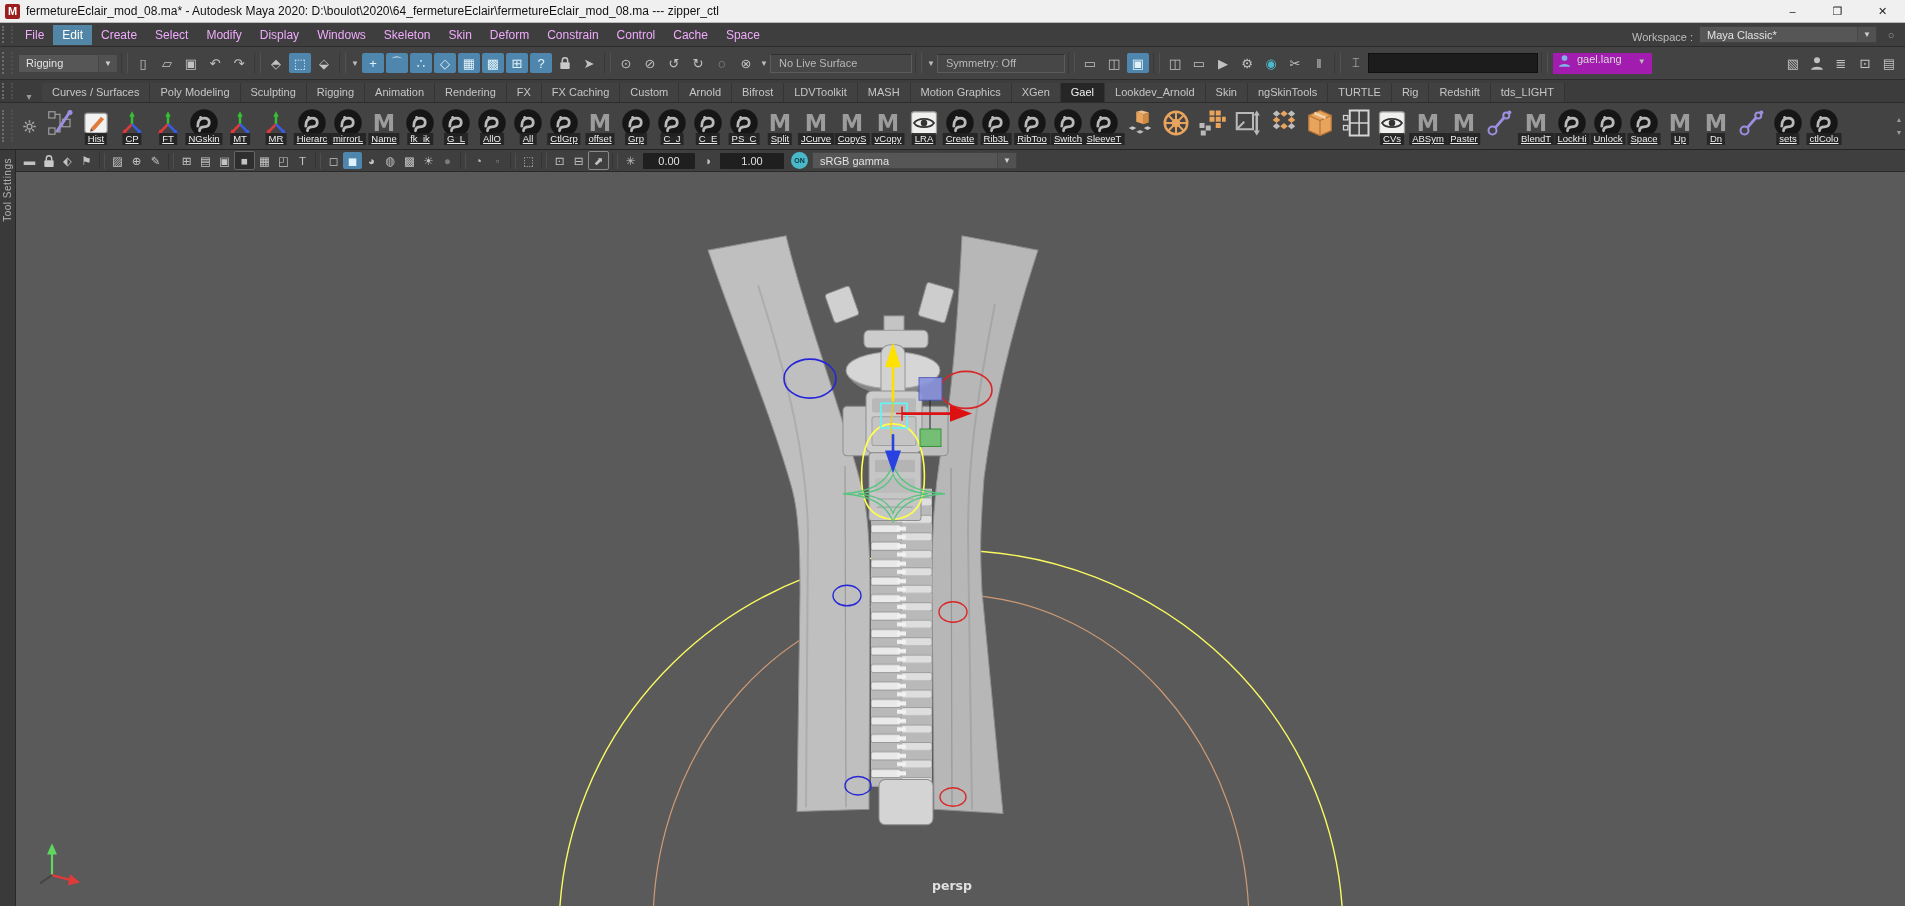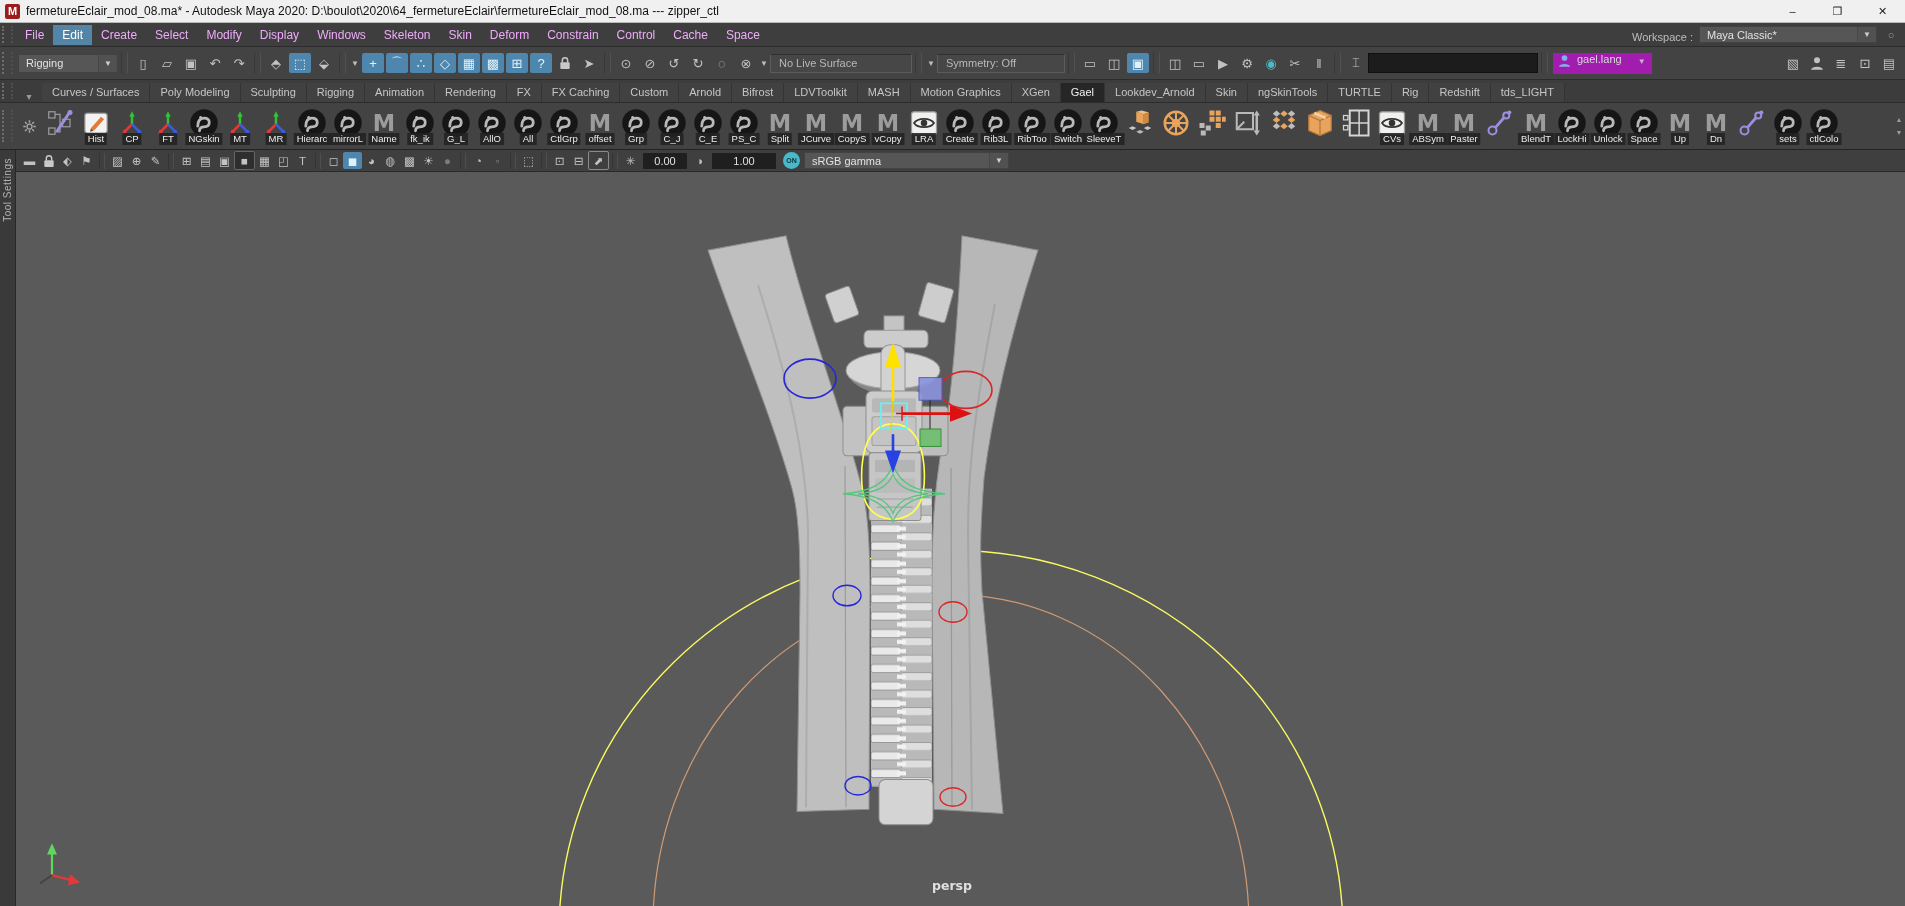--- a/index.html
+++ b/index.html
@@ -60,37 +60,37 @@
   
   .shelf{height:47px;background:#434343;display:flex;align-items:center;
          border-bottom:1px solid #232323;box-sizing:border-box;overflow:hidden;}
   .shelf-left{width:26px;display:flex;flex-direction:column;align-items:center;}
   .shelf-left svg{width:15px;height:15px;}
   .shelf-item{width:36px;height:44px;position:relative;display:flex;align-items:center;justify-content:center;flex:0 0 auto;}
   .shelf-icon{width:30px;height:30px;display:block;margin-top:-6px;}
   .shelf-icon svg{width:30px;height:30px;}
   .shelf-label{position:absolute;bottom:3px;left:50%;transform:translateX(-50%);
                background:rgba(34,34,34,.88);color:#ececec;font-size:9.5px;line-height:12px;
-               padding:0 3px;border-radius:0;white-space:nowrap;max-width:42px;overflow:hidden;}
+               padding:0 3px;border-radius:0;white-space:nowrap;max-width:42px;overflow:hidden;text-decoration:underline;}
   .shelf-scroll{margin-left:auto;display:flex;flex-direction:column;width:12px;color:#9a9a9a;font-size:7px;
                 align-items:center;gap:6px;}
   
   .main{display:flex;height:756px;}
   .toolbox-strip{width:16px;background:#3a3a3a;border-right:1px solid #282828;box-sizing:border-box;overflow:hidden;}
   .vertical-label{writing-mode:vertical-rl;transform:rotate(180deg);font-size:10px;color:#b2b2b2;
                   margin:8px 0 0 2px;letter-spacing:.5px;white-space:nowrap;}
   .panel{flex:1;display:flex;flex-direction:column;min-width:0;}
   .panel-menubar{height:20px;background:#4a4a4a;display:flex;align-items:center;
                  border-bottom:1px solid #2f2f2f;box-sizing:border-box;padding-left:10px;}
   .pmenu-item{font-size:11.5px;color:#cccccc;padding:2px 9px;}
   .panel-toolbar{height:22px;background:#3f3f3f;display:flex;align-items:center;
                  border-bottom:1px solid #2a2a2a;box-sizing:border-box;padding-left:4px;}
   .panel-toolbar .sicon{width:19px;height:17px;font-size:11.5px;margin:0;}
   .vsep{width:4px;height:16px;margin:0 3px;border-left:1px solid #343434;border-right:1px solid #4e4e4e;}
-  .num-field{width:44px;height:16px;background:#1f1f1f;color:#e0e0e0;font-size:11px;
+  .num-field{width:52px;height:16px;background:#1f1f1f;color:#e0e0e0;font-size:11px;
              display:flex;align-items:center;justify-content:center;margin:0 3px;border-radius:1px;}
   .cm-toggle{width:17px;height:17px;border-radius:50%;background:#49b9c9;color:#0b3540;
              font-size:7px;font-weight:bold;display:flex;align-items:center;justify-content:center;margin:0 4px;}
   .cm-dd{width:205px;height:17px;}
   .canvas{flex:1;position:relative;background:#5a5a5a;min-height:0;}
   .canvas svg{position:absolute;inset:0;width:100%;height:100%;display:block;}
 </style>
 </head>
 <body>
 

